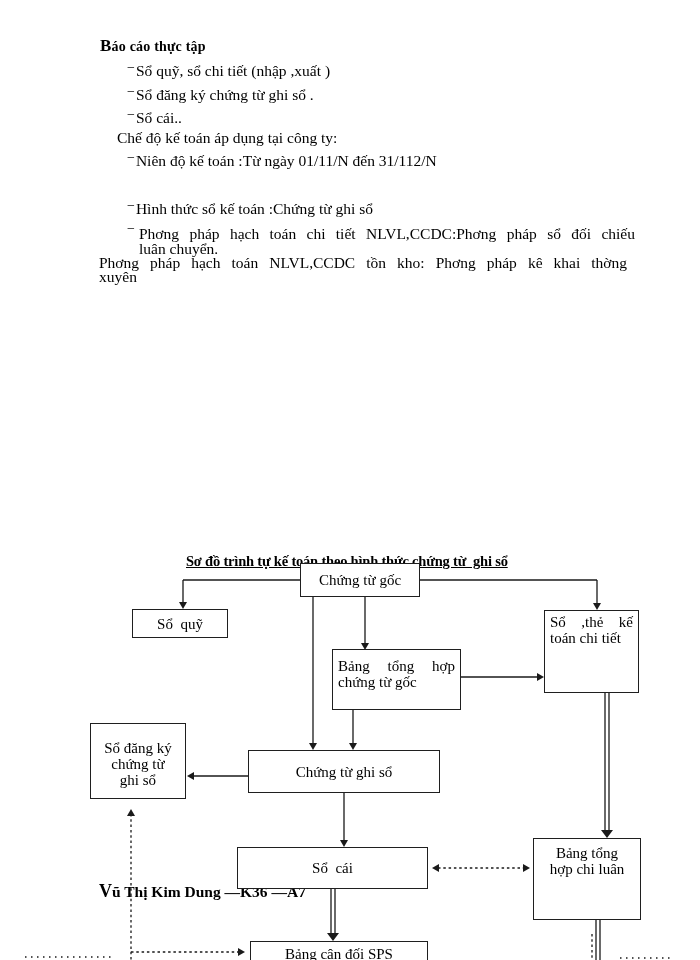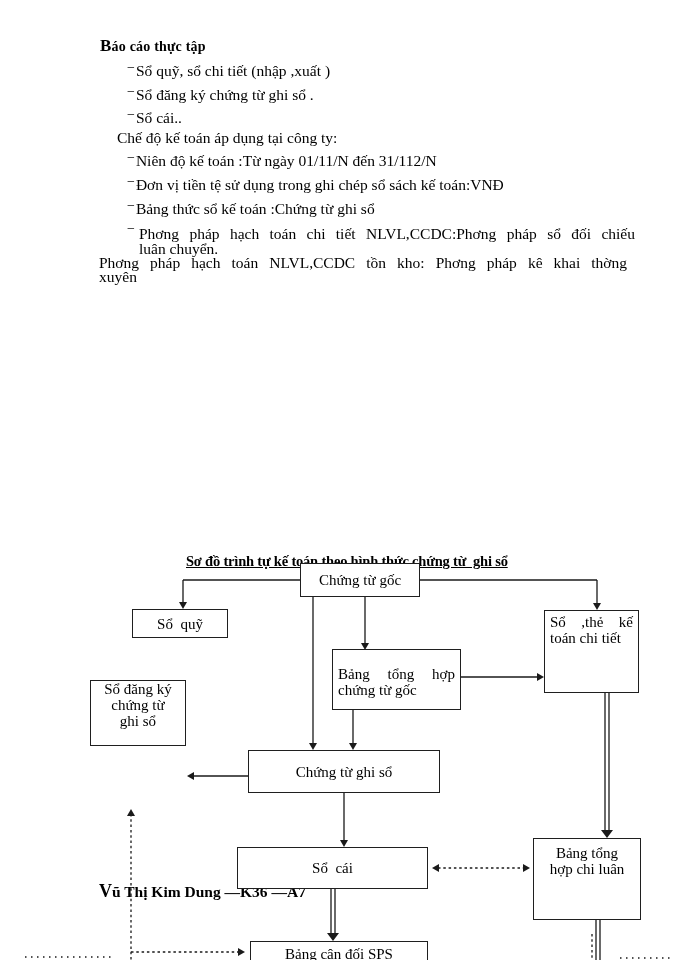--- a/index.html
+++ b/index.html
@@ -40,22 +40,21 @@
 
   <div class="t hdr" style="left:100px;top:38px">Báo cáo thực tập</div>
 
   <div class="t" style="left:127px;top:63px"><span class="dash">−</span><span>Sổ quỹ, sổ chi tiết (nhập ,xuất )</span></div>
   <div class="t" style="left:127px;top:87px"><span class="dash">−</span><span>Sổ đăng ký chứng từ ghi sổ .</span></div>
   <div class="t" style="left:127px;top:110px"><span class="dash">−</span><span>Sổ cái..</span></div>
 
   <div class="t" style="left:117px;top:130px">Chế độ kế toán áp dụng tại công ty:</div>
 
   <div class="t" style="left:127px;top:153px"><span class="dash">−</span><span>Niên độ kế toán :Từ ngày 01/11/N đến 31/112/N</span></div>
-  <div class="t" style="left:127px;top:177px"><span class="dash">−</span><span>Đơn vị tiền tệ sử dụng trong ghi chép sổ sách kế toán:VNĐ</span></div>
-  <div class="t" style="left:127px;top:201px"><span class="dash">−</span><span>Bảng thức sổ kế toán :Chứng từ ghi sổ</span></div>
+  <div class="t" style="left:127px;top:201px"><span class="dash">−</span><span>Hình thức sổ kế toán :Chứng từ ghi sổ</span></div>
 
   <div class="t" style="left:127px;top:224px"><span class="dash">−</span></div>
   <div class="t just" style="left:139px;top:226px;width:496px">Phơng  pháp hạch toán chi tiết NLVL,CCDC:Phơng  pháp sổ đối chiếu</div>
   <div class="t" style="left:139px;top:241px">luân chuyển.</div>
 
   <div class="t just" style="left:99px;top:255px;width:528px">Phơng  pháp hạch toán NLVL,CCDC tồn kho: Phơng  pháp kê khai thờng</div>
   <div class="t" style="left:99px;top:269px">xuyên</div>
 
   <svg class="flow" width="700" height="960" viewBox="0 0 700 960">
     <g>
@@ -114,26 +113,26 @@
 
   <div class="bx cen" style="left:132px;top:609px;width:96px;height:29px">
     <span>Sổ  quỹ</span>
   </div>
 
   <div class="bx" style="left:544px;top:610px;width:95px;height:83px;padding-top:3px">
     <div class="jln">Sổ ,thẻ kế</div>
     <div class="ln">toán chi tiết</div>
   </div>
 
-  <div class="bx" style="left:332px;top:649px;width:129px;height:61px;padding-top:16px">
+  <div class="bx" style="left:332px;top:649px;width:129px;height:61px;padding-top:8px">
     <div class="jln">Bảng tổng hợp</div>
     <div class="ln">chứng từ gốc</div>
   </div>
 
-  <div class="bx ctr" style="left:90px;top:680px;width:96px;height:66px;padding-top:0">
+  <div class="bx ctr" style="left:90px;top:723px;width:96px;height:76px;padding-top:16px">
     <div>Sổ đăng ký</div>
     <div>chứng từ</div>
     <div>ghi sổ</div>
   </div>
 
   <div class="bx cen" style="left:248px;top:750px;width:192px;height:43px">
     <span>Chứng từ ghi sổ</span>
   </div>
 
   <div class="bx cen" style="left:237px;top:847px;width:191px;height:42px">

